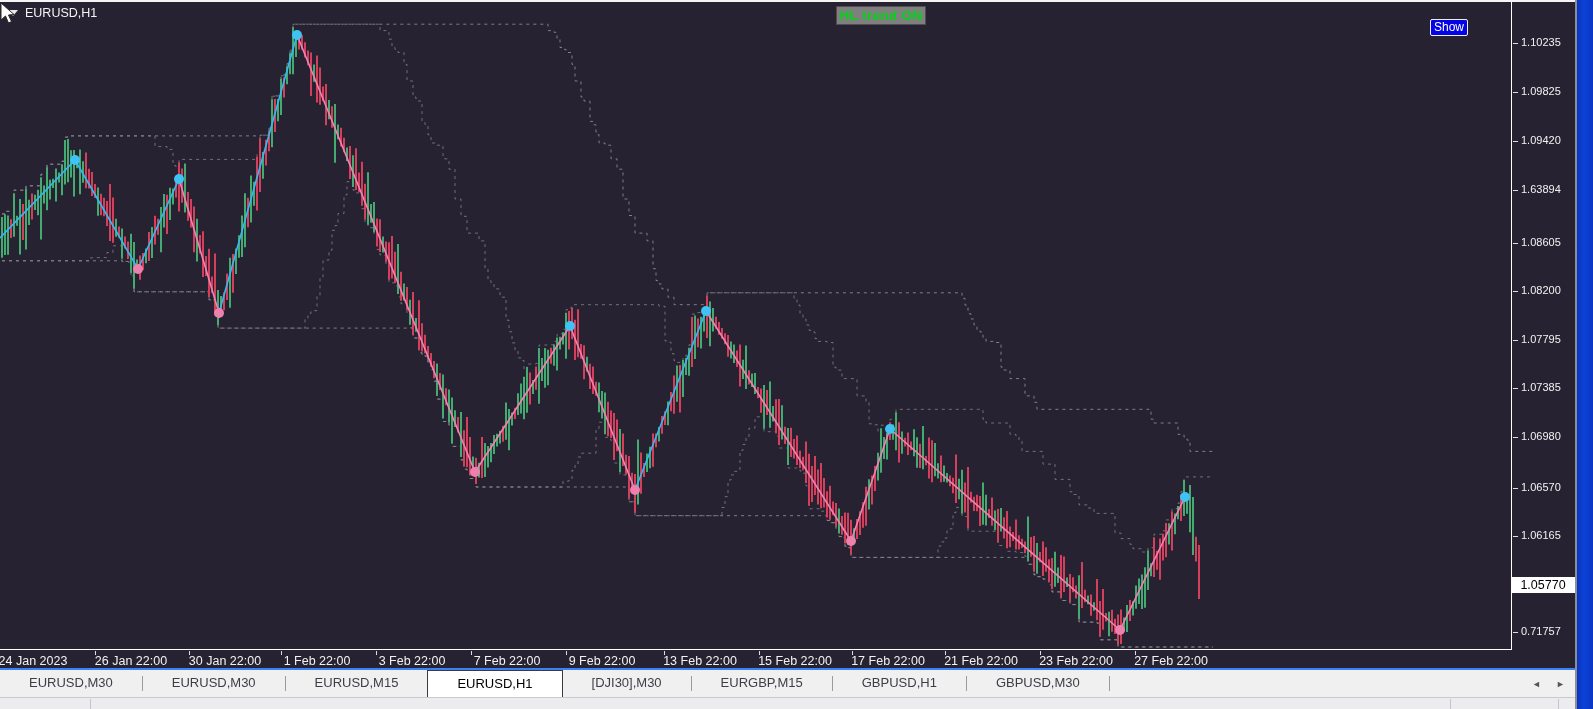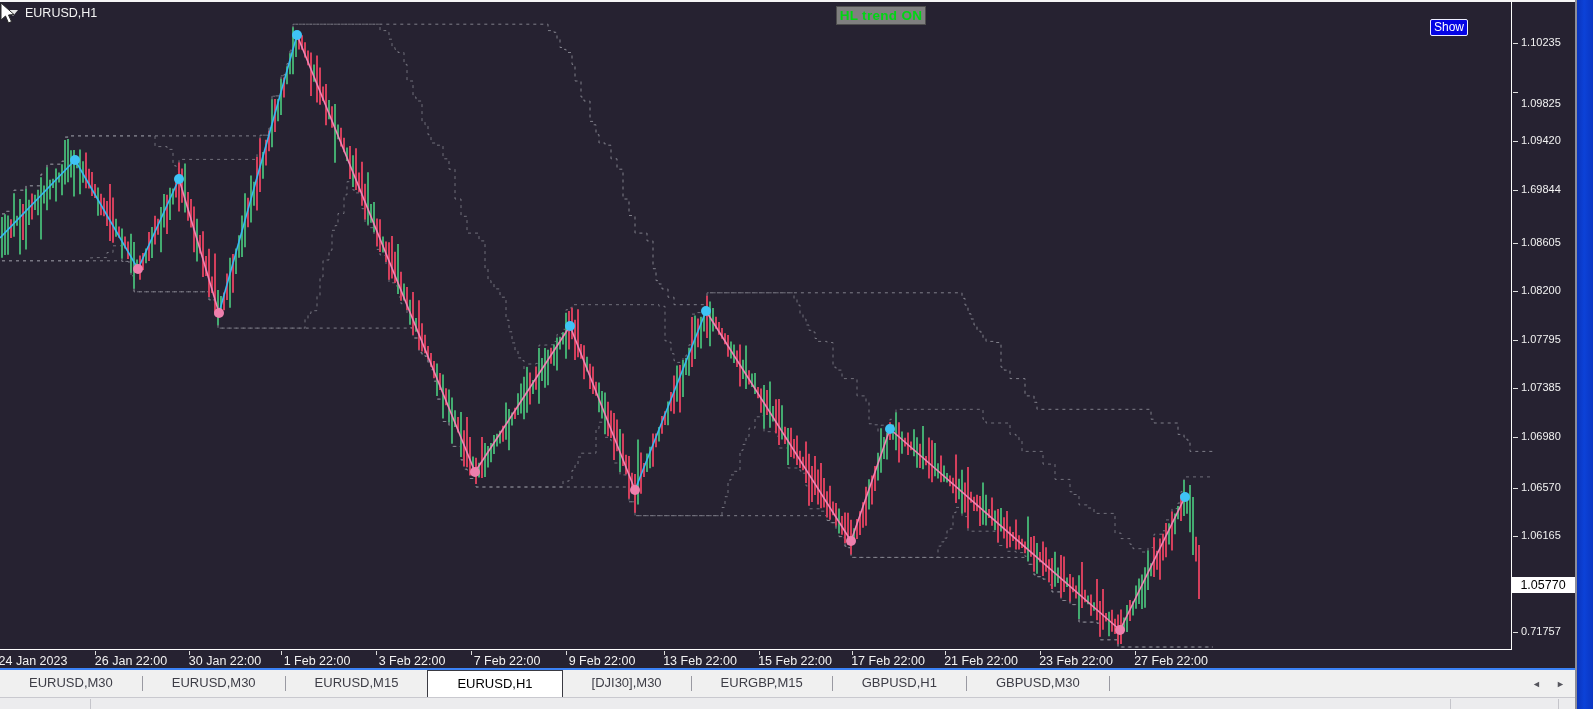--- a/index.html
+++ b/index.html
@@ -505,25 +505,25 @@
 
       <svg class="cursor" width="16" height="24" viewBox="0 0 16 24">
         <path d="M1 1 L1 18 L5.5 14 L8.5 21 L11.5 19.5 L8.5 13 L14 12.5 Z" fill="#ffffff" stroke="#2a2a2a" stroke-width="1"></path>
       </svg>
     </div>
 
     <div class="price-scale">
         <div class="p-tick" style="top: 41px;"></div>
         <div class="p-label" style="top: 34px;">1.10235</div>
         <div class="p-tick" style="top: 90px;"></div>
-        <div class="p-label" style="top: 95px;">1.09825</div>
+        <div class="p-label" style="top: 83px;">1.09825</div>
         <div class="p-tick" style="top: 139px;"></div>
         <div class="p-label" style="top: 132px;">1.09420</div>
         <div class="p-tick" style="top: 188px;"></div>
-        <div class="p-label" style="top: 181px;">1.69844</div>
+        <div class="p-label" style="top: 181px;">1.63894</div>
         <div class="p-tick" style="top: 241px;"></div>
         <div class="p-label" style="top: 234px;">1.08605</div>
         <div class="p-tick" style="top: 289px;"></div>
         <div class="p-label" style="top: 282px;">1.08200</div>
         <div class="p-tick" style="top: 338px;"></div>
         <div class="p-label" style="top: 331px;">1.07795</div>
         <div class="p-tick" style="top: 386px;"></div>
         <div class="p-label" style="top: 379px;">1.07385</div>
         <div class="p-tick" style="top: 435px;"></div>
         <div class="p-label" style="top: 428px;">1.06980</div>

